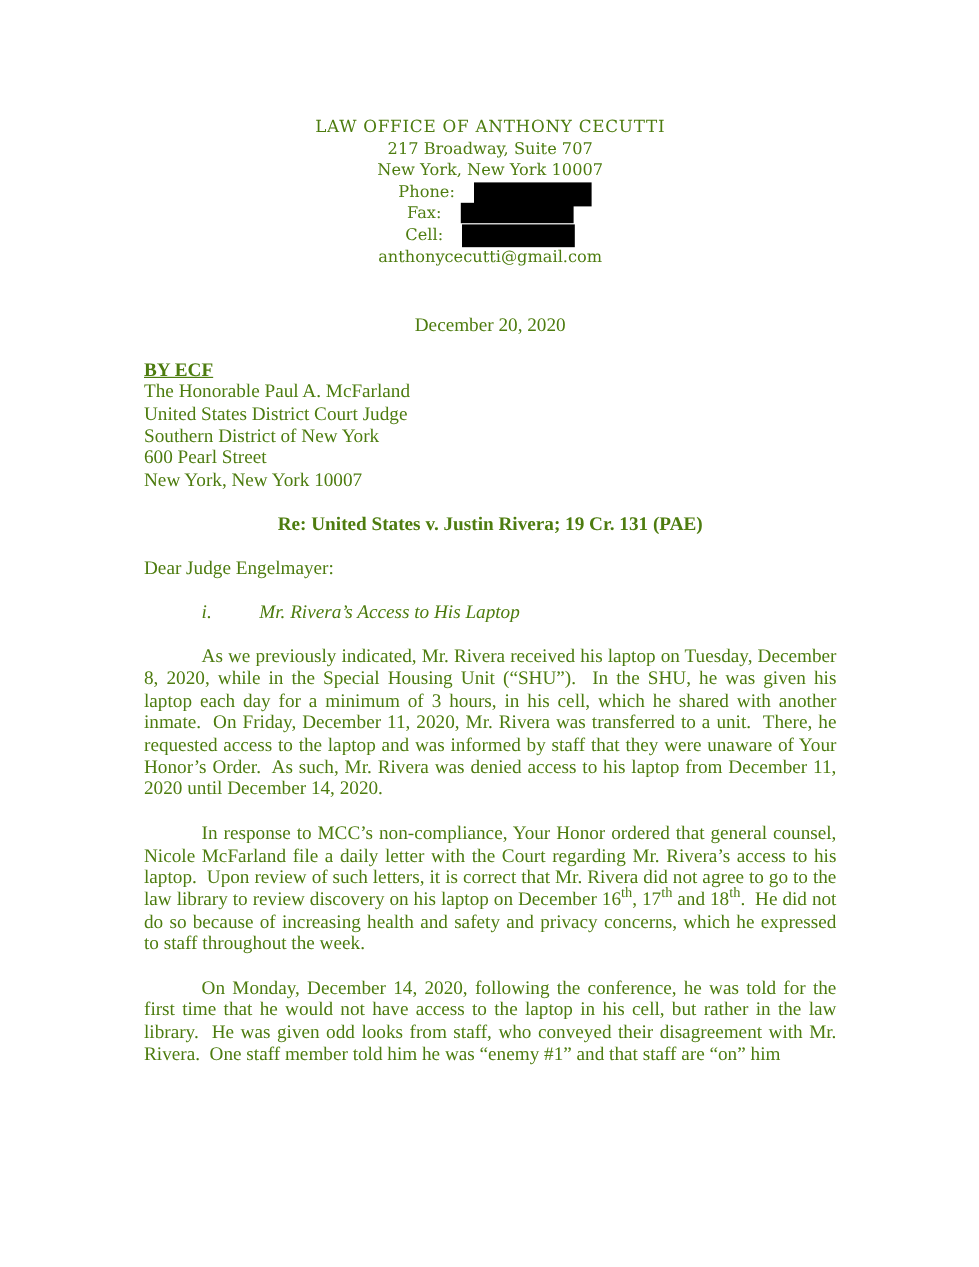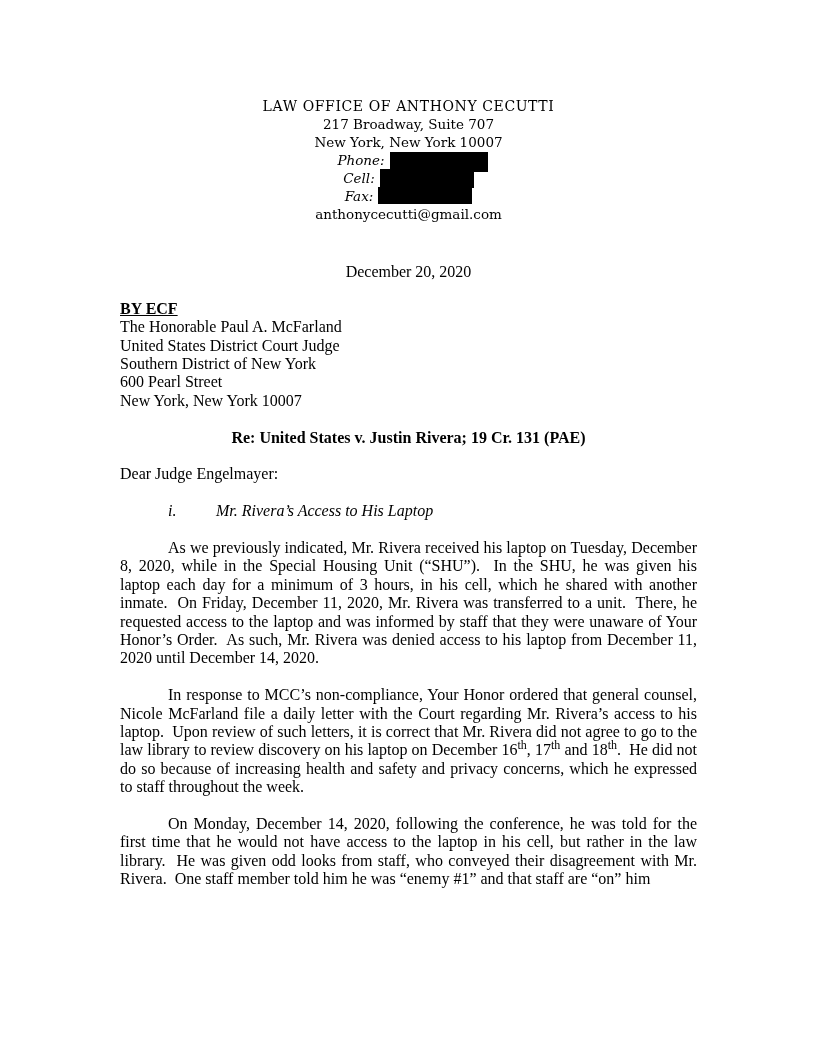--- a/index.html
+++ b/index.html
@@ -5,21 +5,21 @@
   html, body {
     margin: 0;
     padding: 0;
     background: #ffffff;
   }
   .page {
     position: relative;
     width: 816px;
     height: 1056px;
     background: #ffffff;
-    color: #000000;
+    color: #4d7c0f;
     font-family: "Liberation Serif", serif;
     font-size: 16px;
     line-height: 18.4px;
     overflow: hidden;
     margin: 0 auto;
   }
   .content {
     padding: 97px 119px 0 120px;
   }
 
@@ -34,23 +34,22 @@
     font-size: 14px;
     letter-spacing: 0.6px;
   }
   .lh-line {
     display: flex;
     justify-content: center;
     align-items: flex-start;
     height: 18px;
   }
   .lh-label {
-    padding-right: 5px;
+    padding-right: 16px;
     white-space: nowrap;
-    font-style: italic;
   }
   .redact {
     display: block;
     background: #000000;
     position: relative;
     z-index: 1;
   }
   .redact-phone { width: 98px; height: 20px; margin-top: 1px; margin-right: -8px; }
   .redact-cell  { width: 94px; height: 19px; margin-top: 0; }
   .redact-fax   { width: 94px; height: 17px; margin-top: 0; }
@@ -103,26 +102,26 @@
 
     <header class="letterhead">
       <div class="firm-name">LAW OFFICE OF ANTHONY CECUTTI</div>
       <div>217 Broadway, Suite 707</div>
       <div>New York, New York 10007</div>
       <div class="lh-line">
         <span class="lh-label">Phone:</span>
         <span class="redact redact-phone"></span>
       </div>
       <div class="lh-line">
+        <span class="lh-label">Fax:</span>
+        <span class="redact redact-fax"></span>
+      </div>
+      <div class="lh-line">
         <span class="lh-label">Cell:</span>
         <span class="redact redact-cell"></span>
-      </div>
-      <div class="lh-line">
-        <span class="lh-label">Fax:</span>
-        <span class="redact redact-fax"></span>
       </div>
       <div>anthonycecutti@gmail.com</div>
     </header>
 
     <div class="date-line">December 20, 2020</div>
 
     <div class="address-block">
       <div class="delivery">BY ECF</div>
       <div>The Honorable Paul A. McFarland</div>
       <div>United States District Court Judge</div>

